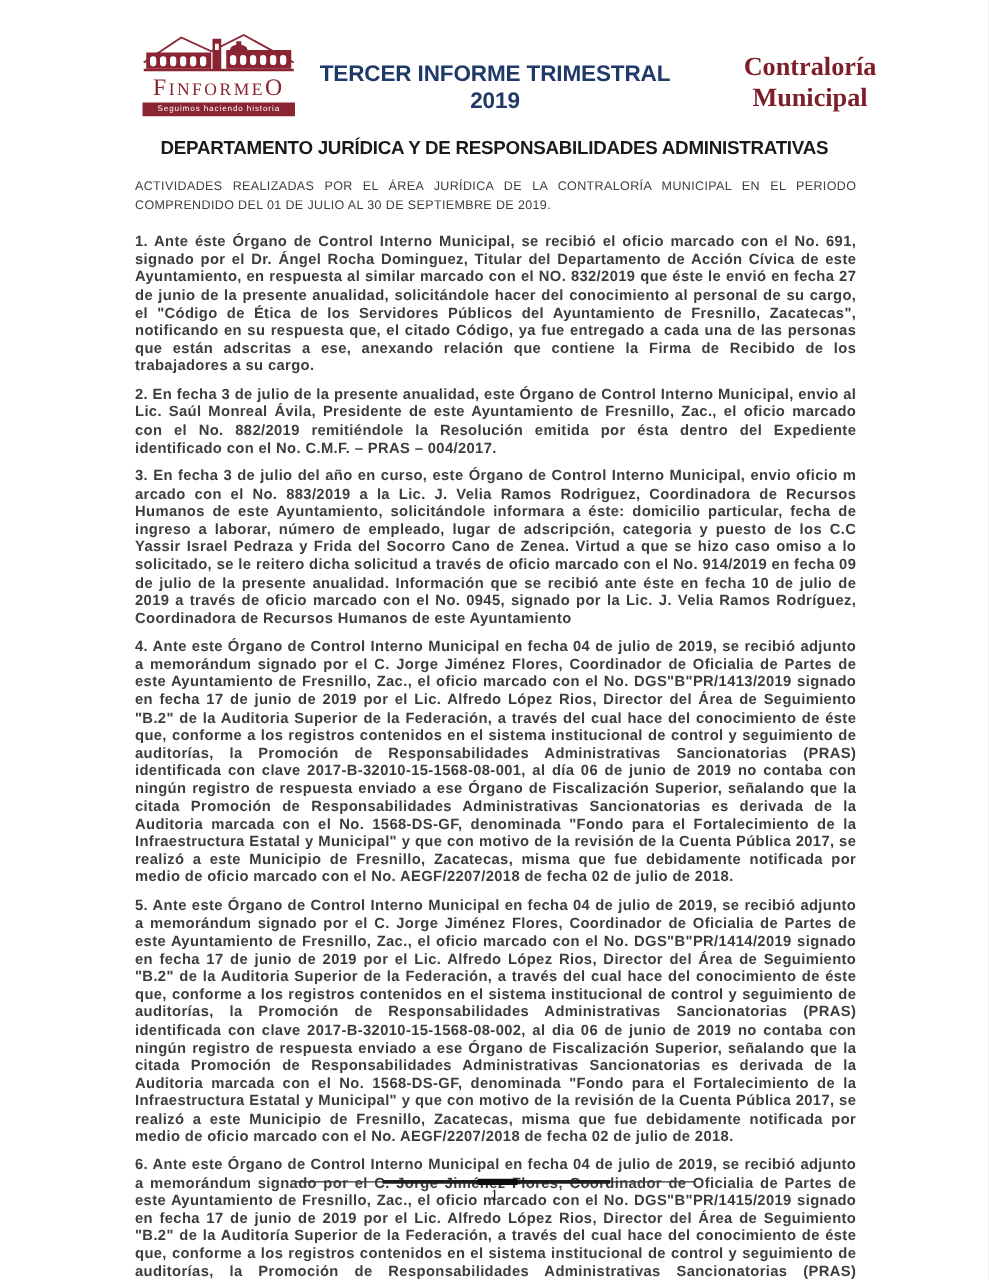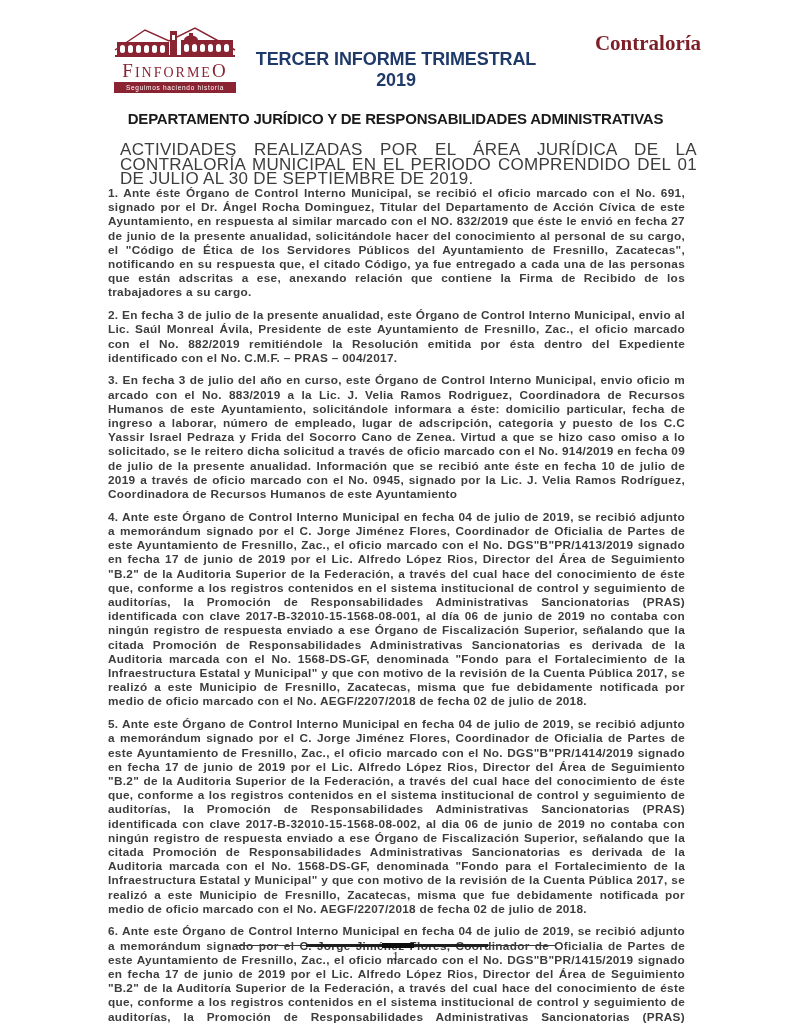--- a/index.html
+++ b/index.html
@@ -15,30 +15,30 @@
   .logo-name { color:#8a2433; font-family:"Liberation Serif", serif; line-height:1;
                letter-spacing:2px; margin-top:-1px; white-space:nowrap; }
   .logo-name .cap { font-size:19px; }
   .logo-name .mid { font-size:14px; }
   .logo-tagline { background:#8a2433; color:#ffffff; font-size:6.5px; letter-spacing:0.7px;
                   padding:2px 2px; margin:2px 4px 0 4px; white-space:nowrap; }
 
   .report-title { position:absolute; left:238px; top:49px; width:316px; text-align:center;
                   color:#1f3a68; font-weight:bold; font-size:18px; letter-spacing:-0.1px; }
 
-  .office { position:absolute; left:558px; top:31px; width:180px; text-align:center;
+  .office { position:absolute; left:558px; top:41px; width:180px; text-align:center;
             color:#7d1f29; font-family:"Liberation Serif", serif; font-weight:bold;
             font-size:21px; line-height:25px; }
 
   
   .doc-title { position:absolute; left:0; right:0; top:110px; margin:0; text-align:center;
                font-size:15px; font-weight:bold; color:#1a1a1a; letter-spacing:-0.2px; }
 
-  .intro { position:absolute; left:120px; width:577px; top:143px; margin:0;
-           font-size:17px; line-height:14.6px; letter-spacing:0.3px;
+  .intro { position:absolute; left:108px; width:577px; top:143px; margin:0;
+           font-size:10px; line-height:14.6px; letter-spacing:0.3px;
            text-align:justify; color:#3d3d3d; }
 
   .body-text { position:absolute; left:108px; width:577px; top:186px;
                font-size:11.8px; line-height:14.2px; letter-spacing:0.3px;
                text-align:justify; color:#3d3d3d;font-weight:bold; }
   .body-text p { margin:0 0 8.5px 0; }
 
   
   .rule { position:absolute; left:236px; top:943px; width:320px; height:6px; }
   .rule-base  { position:absolute; left:0; right:0; top:2px; height:1px; background:#3a3a3a; }
@@ -77,25 +77,26 @@
         <rect x="2" y="29" width="120" height="2" fill="#8a2433"></rect>
       </svg>
       <div class="logo-name"><span class="cap">F</span><span class="mid">INFORME</span><span class="cap">O</span></div>
       <div class="logo-tagline">Seguimos haciendo historia</div>
     </div>
 
     <div class="report-title">TERCER INFORME TRIMESTRAL 2019</div>
 
     <div class="office">
       <div>Contraloría</div>
+      <div>Municipal</div>
     </div>
   </header>
 
   <main>
-    <h1 class="doc-title">DEPARTAMENTO JURÍDICO Y DE RESPONSABILIDADES ADMINISTRATIVAS</h1>
+    <h1 class="doc-title">DEPARTAMENTO JURÍDICA Y DE RESPONSABILIDADES ADMINISTRATIVAS</h1>
     <p class="intro">ACTIVIDADES REALIZADAS POR EL ÁREA JURÍDICA DE LA CONTRALORÍA MUNICIPAL EN EL PERIODO COMPRENDIDO DEL 01 DE JULIO AL 30 DE SEPTIEMBRE DE 2019.</p>
     <div class="body-text">
         <p>1. Ante éste Órgano de Control Interno Municipal, se recibió el oficio marcado con el No. 691, signado por el Dr. Ángel Rocha Dominguez, Titular del Departamento de Acción Cívica de este Ayuntamiento, en respuesta al similar marcado con el NO. 832/2019 que éste le envió en fecha 27 de junio de la presente anualidad, solicitándole hacer del conocimiento al personal de su cargo, el "Código de Ética de los Servidores Públicos del Ayuntamiento de Fresnillo, Zacatecas", notificando en su respuesta que, el citado Código, ya fue entregado a cada una de las personas que están adscritas a ese, anexando relación que contiene la Firma de Recibido de los trabajadores a su cargo.</p>
         <p>2. En fecha 3 de julio de la presente anualidad, este Órgano de Control Interno Municipal, envio al Lic. Saúl Monreal Ávila, Presidente de este Ayuntamiento de Fresnillo, Zac., el oficio marcado con el No. 882/2019 remitiéndole la Resolución emitida por ésta dentro del Expediente identificado con el No. C.M.F. – PRAS – 004/2017.</p>
         <p>3. En fecha 3 de julio del año en curso, este Órgano de Control Interno Municipal, envio oficio m arcado con el No. 883/2019 a la Lic. J. Velia Ramos Rodriguez, Coordinadora de Recursos Humanos de este Ayuntamiento, solicitándole informara a éste: domicilio particular, fecha de ingreso a laborar, número de empleado, lugar de adscripción, categoria y puesto de los C.C Yassir Israel Pedraza y Frida del Socorro Cano de Zenea. Virtud a que se hizo caso omiso a lo solicitado, se le reitero dicha solicitud a través de oficio marcado con el No. 914/2019 en fecha 09 de julio de la presente anualidad. Información que se recibió ante éste en fecha 10 de julio de 2019 a través de oficio marcado con el No. 0945, signado por la Lic. J. Velia Ramos Rodríguez, Coordinadora de Recursos Humanos de este Ayuntamiento</p>
         <p>4. Ante este Órgano de Control Interno Municipal en fecha 04 de julio de 2019, se recibió adjunto a memorándum signado por el C. Jorge Jiménez Flores, Coordinador de Oficialia de Partes de este Ayuntamiento de Fresnillo, Zac., el oficio marcado con el No. DGS"B"PR/1413/2019 signado en fecha 17 de junio de 2019 por el Lic. Alfredo López Rios, Director del Área de Seguimiento "B.2" de la Auditoria Superior de la Federación, a través del cual hace del conocimiento de éste que, conforme a los registros contenidos en el sistema institucional de control y seguimiento de auditorías, la Promoción de Responsabilidades Administrativas Sancionatorias (PRAS) identificada con clave 2017-B-32010-15-1568-08-001, al día 06 de junio de 2019 no contaba con ningún registro de respuesta enviado a ese Órgano de Fiscalización Superior, señalando que la citada Promoción de Responsabilidades Administrativas Sancionatorias es derivada de la Auditoria marcada con el No. 1568-DS-GF, denominada "Fondo para el Fortalecimiento de la Infraestructura Estatal y Municipal" y que con motivo de la revisión de la Cuenta Pública 2017, se realizó a este Municipio de Fresnillo, Zacatecas, misma que fue debidamente notificada por medio de oficio marcado con el No. AEGF/2207/2018 de fecha 02 de julio de 2018.</p>
         <p>5. Ante este Órgano de Control Interno Municipal en fecha 04 de julio de 2019, se recibió adjunto a memorándum signado por el C. Jorge Jiménez Flores, Coordinador de Oficialia de Partes de este Ayuntamiento de Fresnillo, Zac., el oficio marcado con el No. DGS"B"PR/1414/2019 signado en fecha 17 de junio de 2019 por el Lic. Alfredo López Rios, Director del Área de Seguimiento "B.2" de la Auditoria Superior de la Federación, a través del cual hace del conocimiento de éste que, conforme a los registros contenidos en el sistema institucional de control y seguimiento de auditorías, la Promoción de Responsabilidades Administrativas Sancionatorias (PRAS) identificada con clave 2017-B-32010-15-1568-08-002, al dia 06 de junio de 2019 no contaba con ningún registro de respuesta enviado a ese Órgano de Fiscalización Superior, señalando que la citada Promoción de Responsabilidades Administrativas Sancionatorias es derivada de la Auditoria marcada con el No. 1568-DS-GF, denominada "Fondo para el Fortalecimiento de la Infraestructura Estatal y Municipal" y que con motivo de la revisión de la Cuenta Pública 2017, se realizó a este Municipio de Fresnillo, Zacatecas, misma que fue debidamente notificada por medio de oficio marcado con el No. AEGF/2207/2018 de fecha 02 de julio de 2018.</p>
         <p>6. Ante este Órgano de Control Interno Municipal en fecha 04 de julio de 2019, se recibió adjunto a memorándum signado por el C. Jorge Jiménez Flores, Coordinador de Oficialia de Partes de este Ayuntamiento de Fresnillo, Zac., el oficio marcado con el No. DGS"B"PR/1415/2019 signado en fecha 17 de junio de 2019 por el Lic. Alfredo López Rios, Director del Área de Seguimiento "B.2" de la Auditoría Superior de la Federación, a través del cual hace del conocimiento de éste que, conforme a los registros contenidos en el sistema institucional de control y seguimiento de auditorías, la Promoción de Responsabilidades Administrativas Sancionatorias (PRAS) identificada con clave 2017-B-32010-15-1568-08-003, al día</p>
       </div>
   </main>

